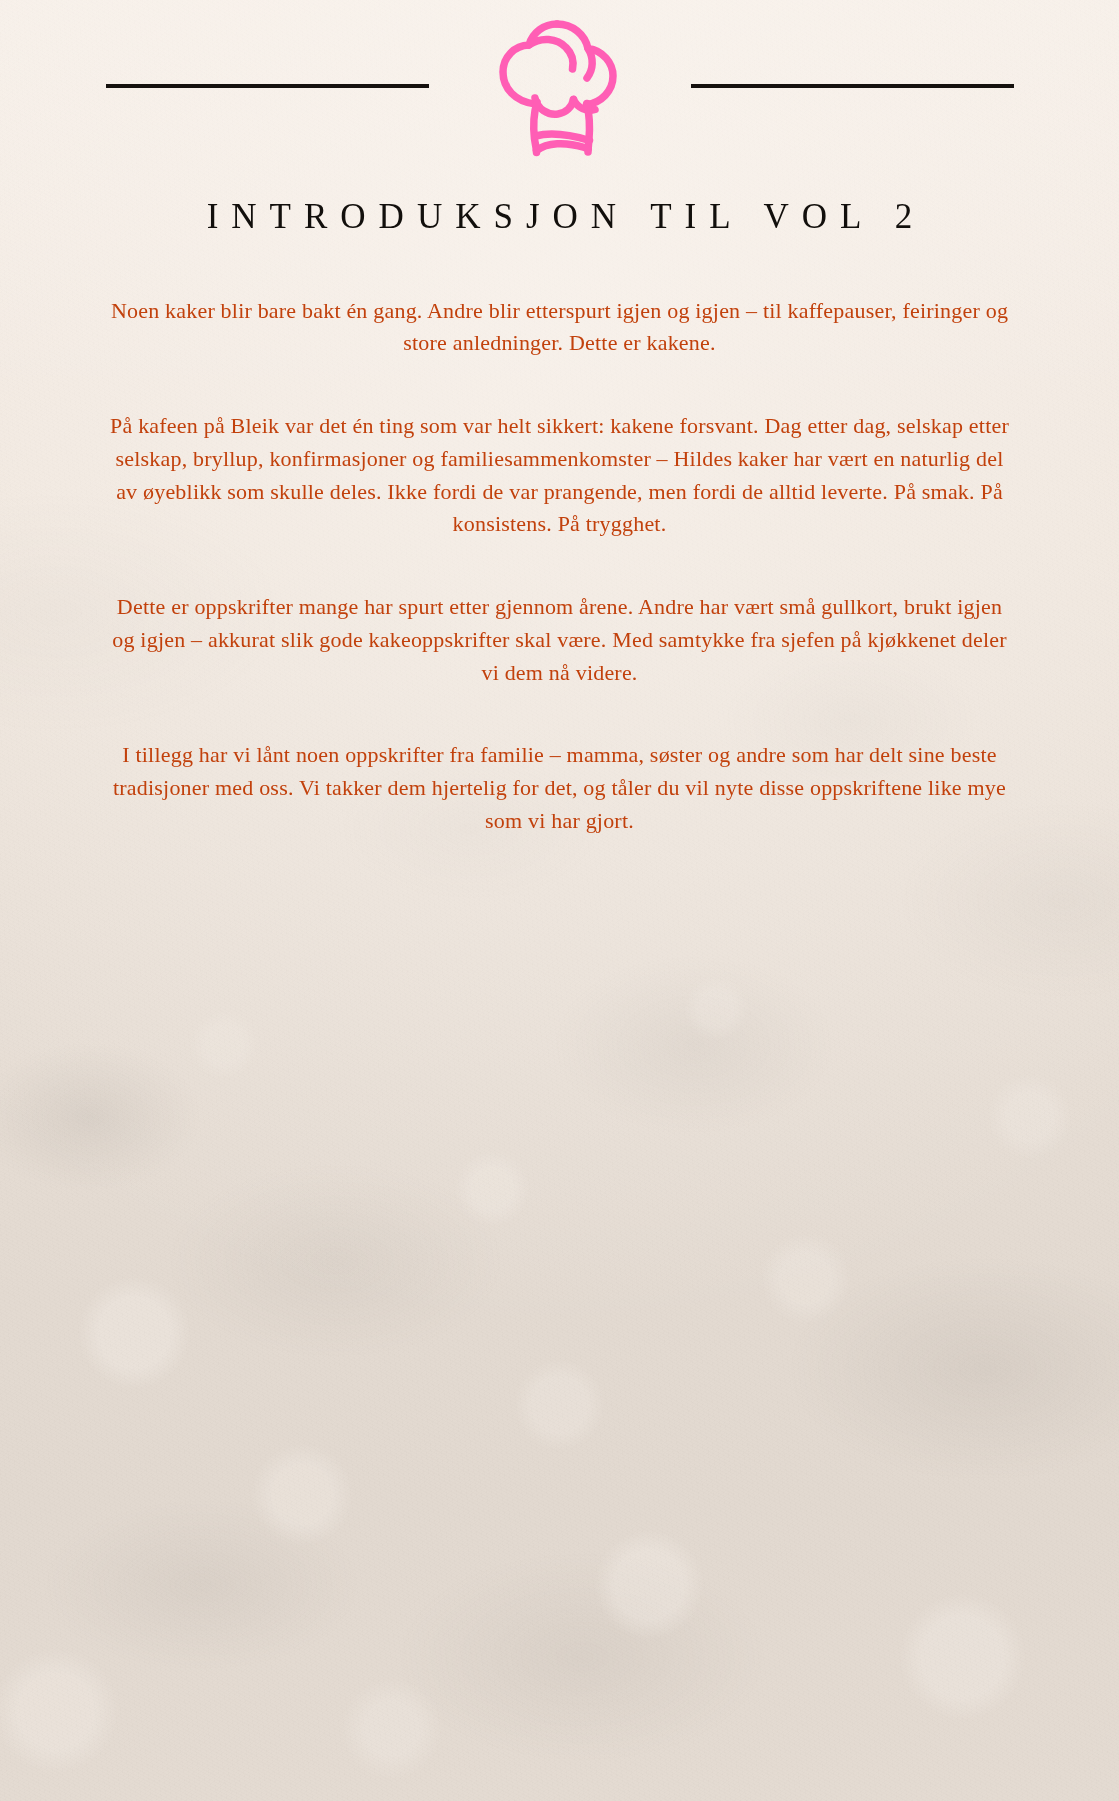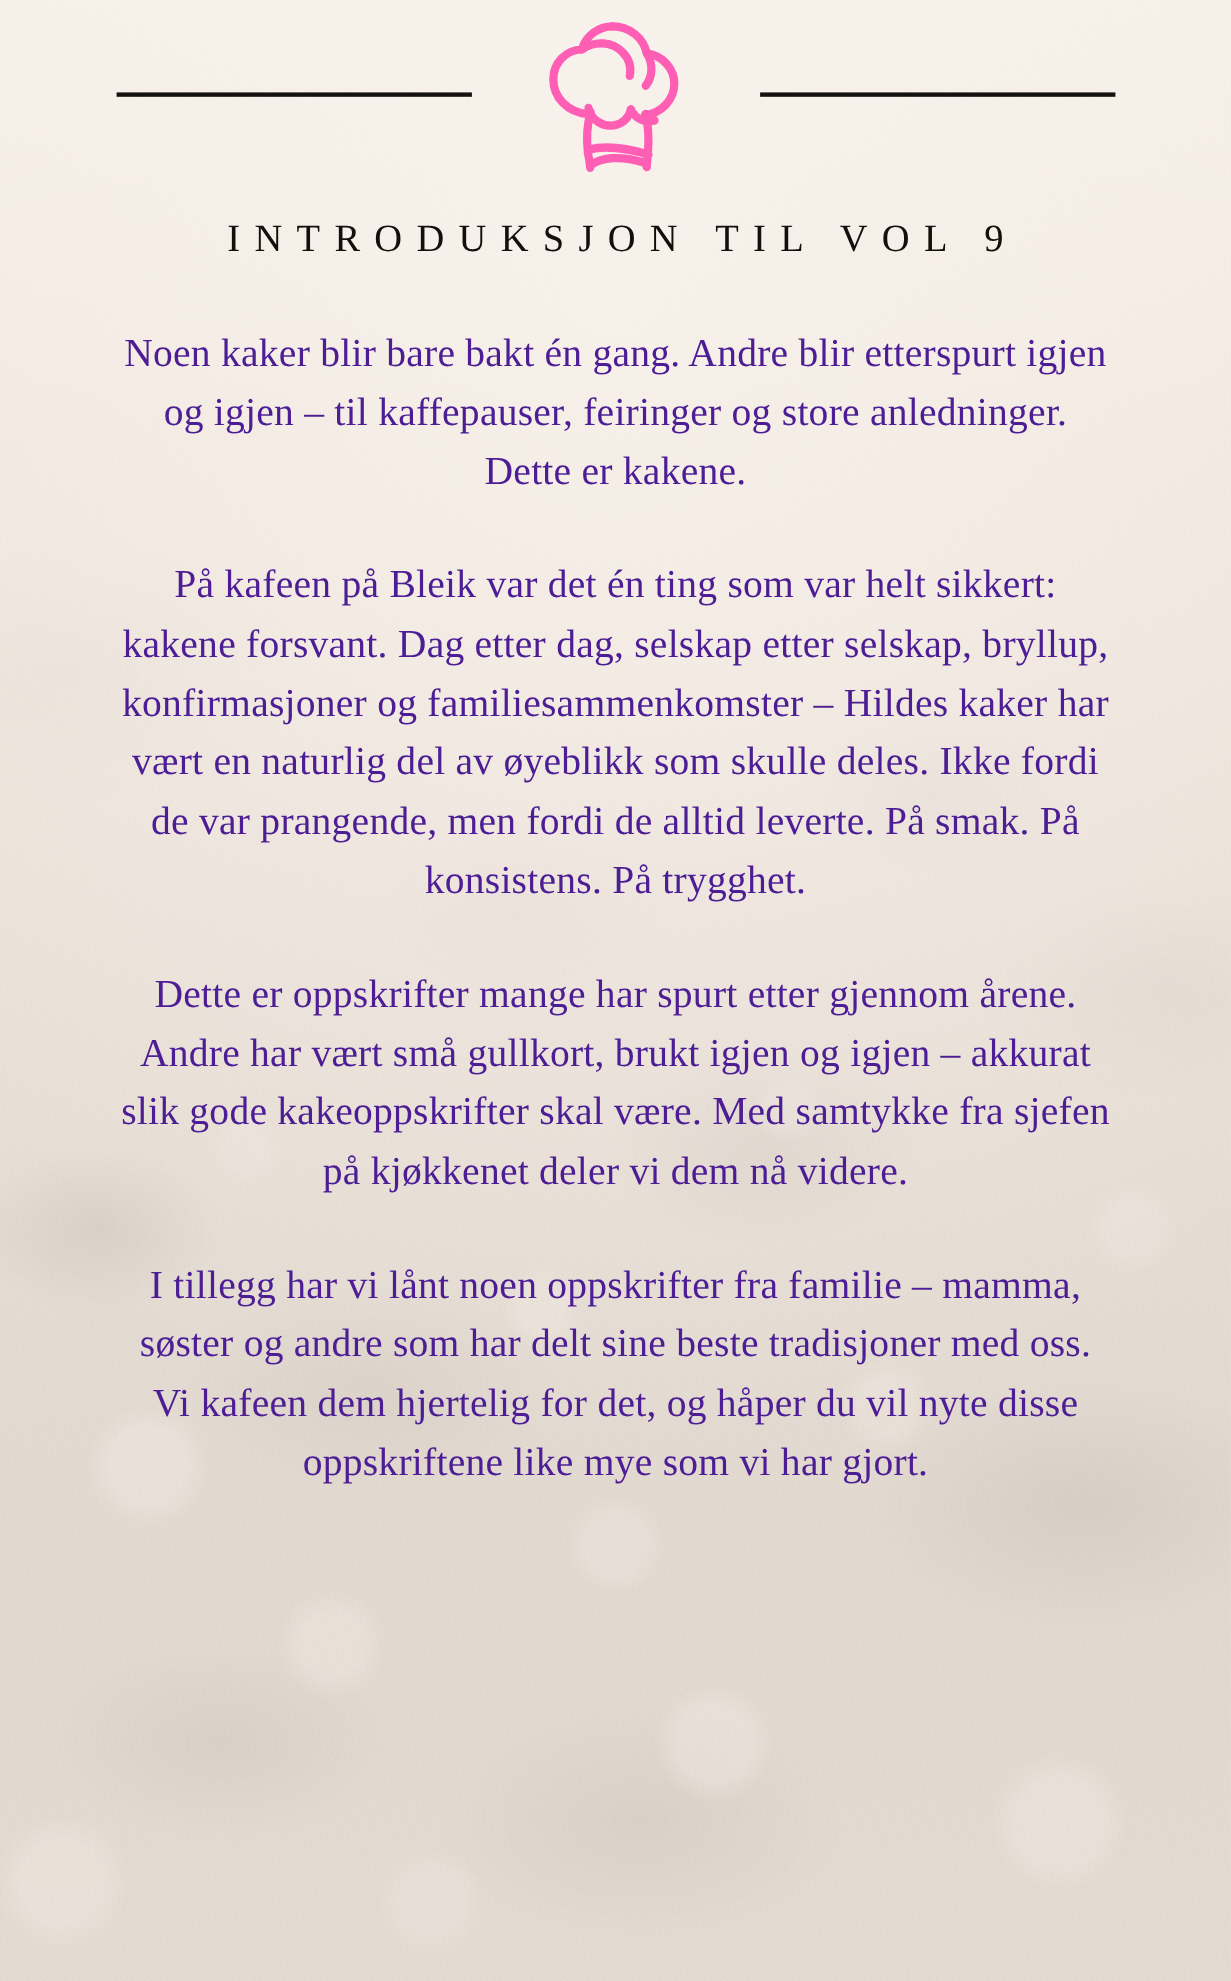--- a/index.html
+++ b/index.html
@@ -132,22 +132,22 @@
     white-space: nowrap;
   }
 
   .body-wrap {
     margin: 0 auto;
     width: 905px;
     padding-top: 58px;
     text-align: center;
   }
   .para {
-    color: #4c1d95;
-    font-size: 36px;
+    color: #c2410c;
+    font-size: 22px;
     line-height: 1.49;
     text-align: center;
     margin: 0;
     letter-spacing: .2px;
   }
   .gap-md  { height: 50px; }
 </style>
 </head>
 <body>
 
@@ -184,32 +184,32 @@
           <path d="M102 89.5 C104.5 101 105 113 104 125 C103.5 131 103 135 103 138"></path>
 
           <path d="M50.5 122 C64 118.5 84.5 120.5 104.5 126.5"></path>
           <path d="M51.5 136.5 C62 128.5 80 127.5 99.5 133.5 C101 134 102 134.5 103 135.5"></path>
         </g>
       </svg>
 
       <div class="rule rule-right"></div>
     </div>
 
-    <h1 class="page-title">INTRODUKSJON TIL VOL 9</h1>
+    <h1 class="page-title">INTRODUKSJON TIL VOL 2</h1>
 
     <div class="body-wrap">
 
       <p class="para">Noen kaker blir bare bakt én gang. Andre blir etterspurt igjen og igjen – til kaffepauser, feiringer og store anledninger. Dette er kakene.</p>
       <div class="gap-md"></div>
 
       <p class="para">På kafeen på Bleik var det én ting som var helt sikkert: kakene forsvant. Dag etter dag, selskap etter selskap, bryllup, konfirmasjoner og familiesammenkomster – Hildes kaker har vært en naturlig del av øyeblikk som skulle deles. Ikke fordi de var prangende, men fordi de alltid leverte. På smak. På konsistens. På trygghet.</p>
       <div class="gap-md"></div>
 
       <p class="para">Dette er oppskrifter mange har spurt etter gjennom årene. Andre har vært små gullkort, brukt igjen og igjen – akkurat slik gode kakeoppskrifter skal være. Med samtykke fra sjefen på kjøkkenet deler vi dem nå videre.</p>
       <div class="gap-md"></div>
 
-      <p class="para">I tillegg har vi lånt noen oppskrifter fra familie – mamma, søster og andre som har delt sine beste tradisjoner med oss. Vi kafeen dem hjertelig for det, og håper du vil nyte disse oppskriftene like mye som vi har gjort.</p>
+      <p class="para">I tillegg har vi lånt noen oppskrifter fra familie – mamma, søster og andre som har delt sine beste tradisjoner med oss. Vi takker dem hjertelig for det, og tåler du vil nyte disse oppskriftene like mye som vi har gjort.</p>
       <div class="gap-md"></div>
 
 
     </div>
   </div>
 </div>
 
 </body></html>

